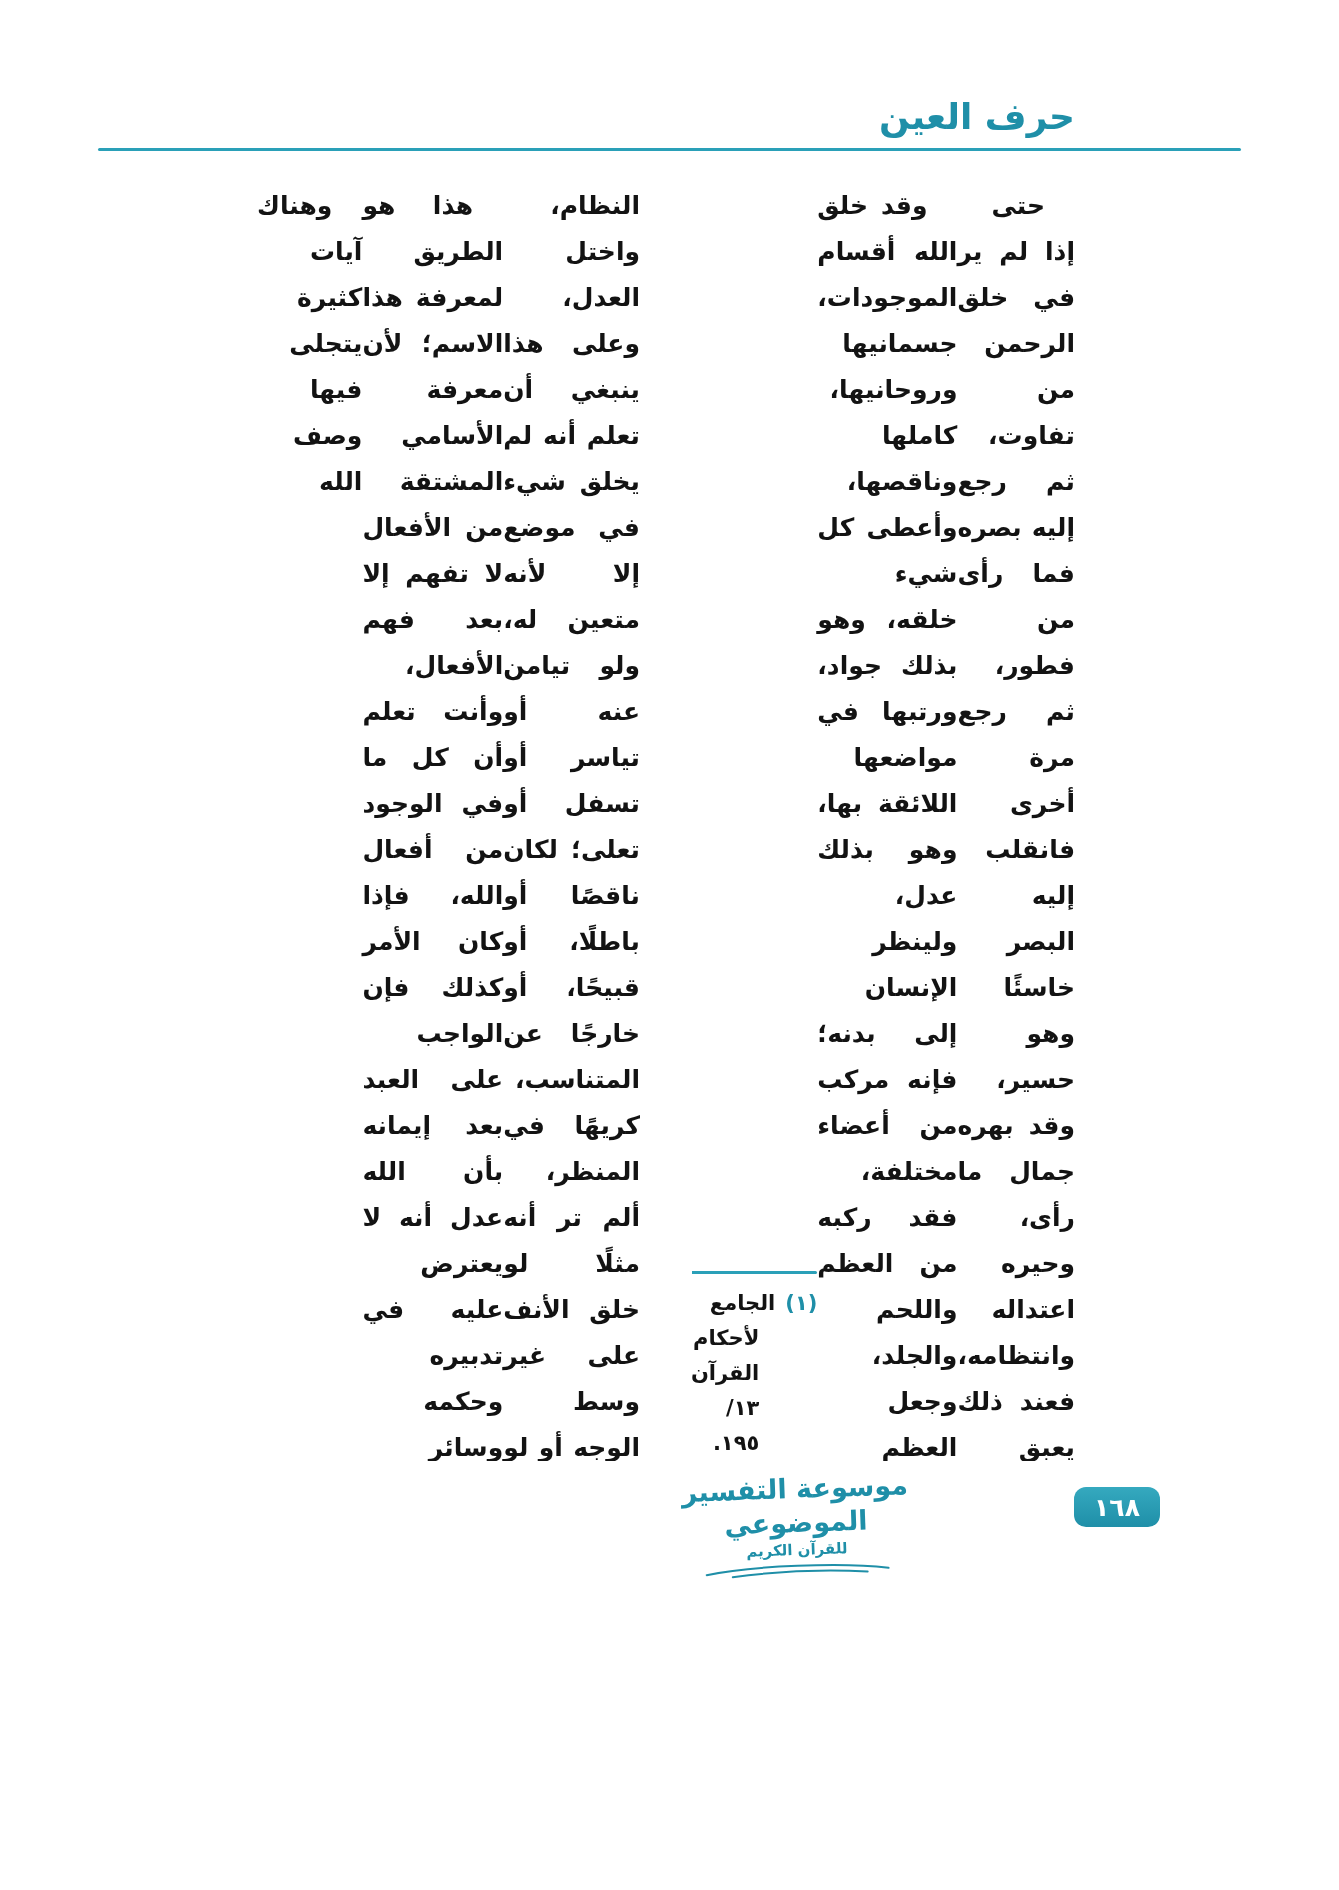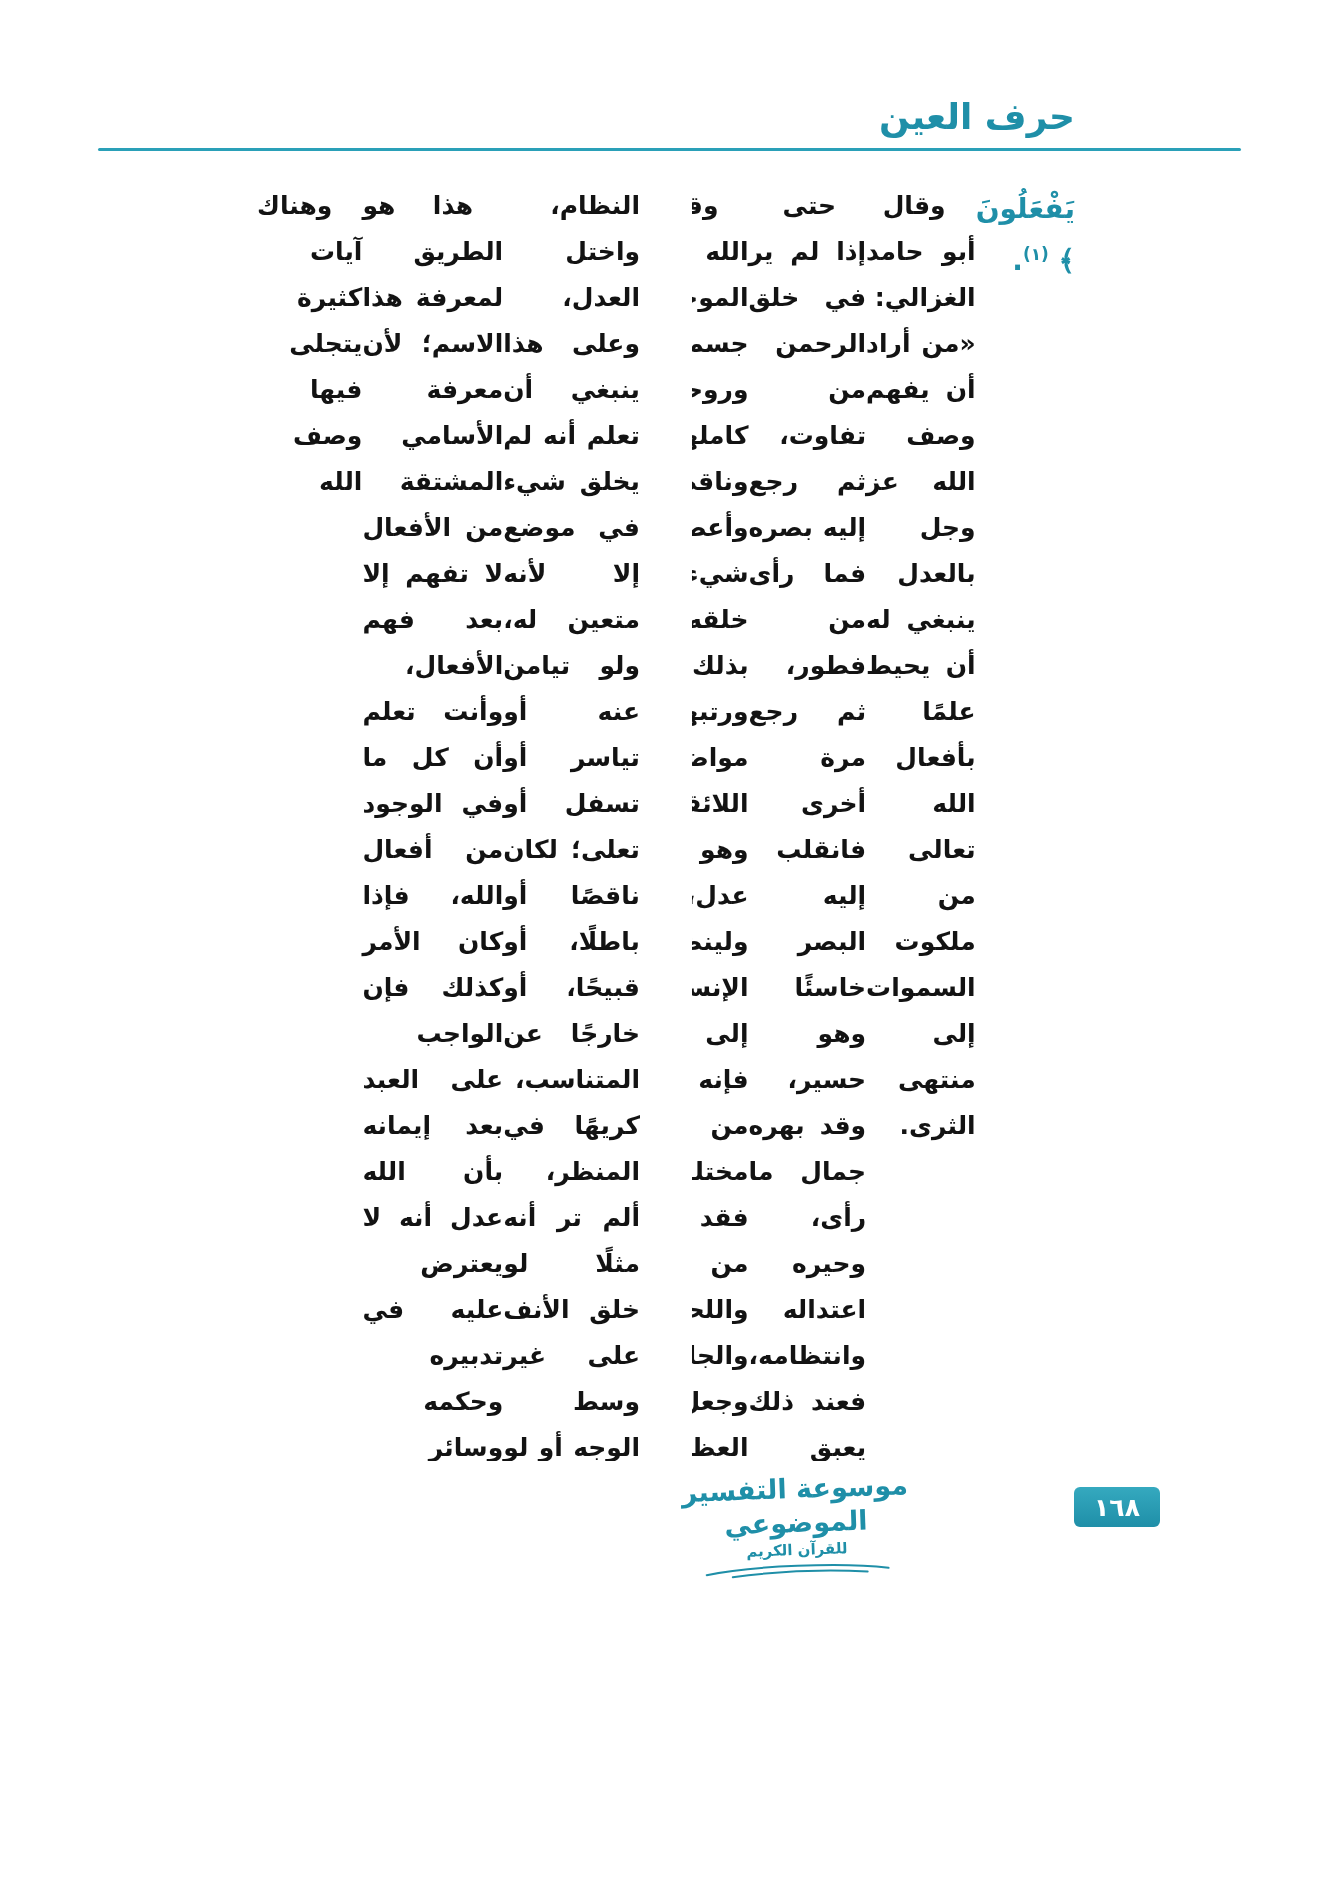--- a/index.html
+++ b/index.html
@@ -67,40 +67,38 @@
     text-align:center; color:#1f8fa8;
     transform:rotate(-2deg);
   }
   .stamp-line1 { font-size:27px; font-weight:bold; line-height:34px; }
   .stamp-line2 { font-size:15px; font-weight:bold; line-height:20px; }
   .stamp-swash { display:block; margin:2px auto 0; }
   .page-badge {
     position:absolute; top:1487px; right:87px;
     width:86px; height:40px;
     background:linear-gradient(180deg,#35a9bf,#1f8fa8);
-    border-radius:6px;
+    border-radius:12px;
     display:flex; align-items:center; justify-content:center;
     color:#ffffff; font-size:25px; font-weight:bold;
   }
 </style>
 </head>
 <body>
 
 <div class="page">
 
   <div class="header-title">حرف العين</div>
   <div class="header-rule"></div>
 
   <div class="main">
 
     <div class="col">
-      <div class="opening-line"><span>يَفْعَلُونَ ﴾</span> <span class="fn-ref">(١)</span><span>.</span></div>
 
 
-      <p class="para indent">وقال أبو حامد الغزالي: «من أراد أن يفهم وصف الله عز وجل بالعدل ينبغي له أن يحيط علمًا بأفعال الله تعالى من ملكوت السموات إلى منتهى الثرى.</p>
       <p class="para indent">حتى إذا لم ير في خلق الرحمن من تفاوت، ثم رجع إليه بصره فما رأى من فطور، ثم رجع مرة أخرى فانقلب إليه البصر خاسئًا وهو حسير، وقد بهره جمال ما رأى، وحيره اعتداله وانتظامه، فعند ذلك يعبق بفمه شيء من معاني عدله تعالى وتقدس.</p>
       <p class="para indent">وقد خلق الله أقسام الموجودات، جسمانيها وروحانيها، كاملها وناقصها، وأعطى كل شيء خلقه، وهو بذلك جواد، ورتبها في مواضعها اللائقة بها، وهو بذلك عدل، ولينظر الإنسان إلى بدنه؛ فإنه مركب من أعضاء مختلفة، فقد ركبه من العظم واللحم والجلد، وجعل العظم عمادًا مستبطنًا، واللحم صوانًا له مكتنفًا إياه، وكذلك جعل الجلد صوانًا للحم، فلو عكس هذا الترتيب وأظهر ما أبطن لبطل</p>
 
       <div class="fn-block">
         <div class="fn-sep full"></div>
         <div class="fn-item"><span class="fn-marker">(١)</span><span>الجامع لأحكام القرآن ١٣/ ١٩٥.</span></div>
 
       </div>
     </div>
 

